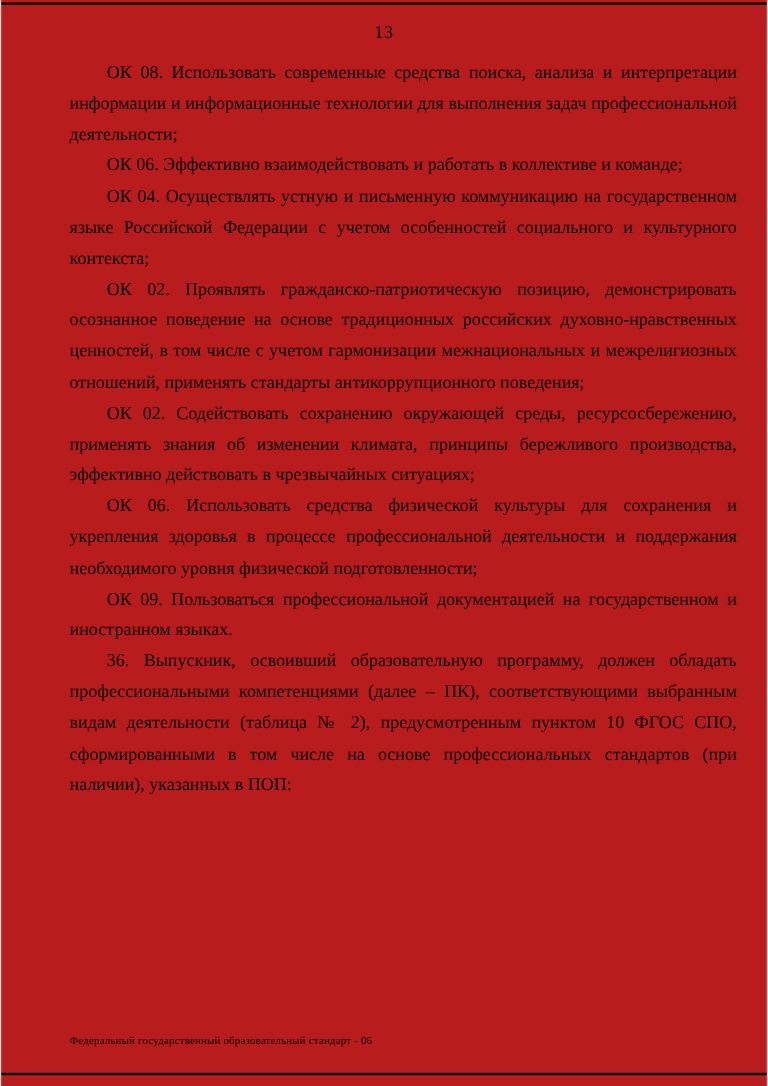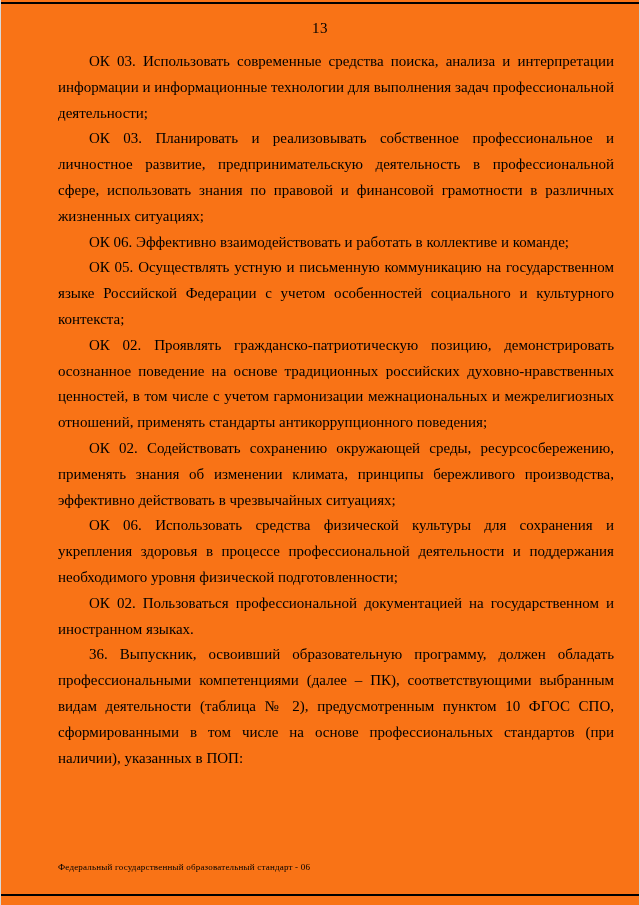--- a/index.html
+++ b/index.html
@@ -4,21 +4,21 @@
 <style>
   html, body {
     margin: 0;
     padding: 0;
     background: #e8e8e8;
   }
   .page {
     position: relative;
     width: 640px;
     height: 905px;
-    background: #f97316;
+    background: #b91c1c;
     overflow: hidden;
     font-family: "Liberation Serif", "DejaVu Serif", serif;
     color: #000000;
     box-sizing: border-box;
     border-left: 1px solid #d9d9d9;
     border-right: 1px solid #d9d9d9;
   }
   .edge {
     position: absolute;
     left: 0;
@@ -63,28 +63,27 @@
 </head>
 <body>
 
 <div class="page">
 
   <div class="edge top"></div>
 
   <div class="page-number">13</div>
 
   <div class="content">
-    <p>ОК 03. Использовать современные средства поиска, анализа и интерпретации информации и информационные технологии для выполнения задач профессиональной деятельности;</p>
-    <p>ОК 03. Планировать и реализовывать собственное профессиональное и личностное развитие, предпринимательскую деятельность в профессиональной сфере, использовать знания по правовой и финансовой грамотности в различных жизненных ситуациях;</p>
+    <p>ОК 08. Использовать современные средства поиска, анализа и интерпретации информации и информационные технологии для выполнения задач профессиональной деятельности;</p>
     <p>ОК 06. Эффективно взаимодействовать и работать в коллективе и команде;</p>
-    <p>ОК 05. Осуществлять устную и письменную коммуникацию на государственном языке Российской Федерации с учетом особенностей социального и культурного контекста;</p>
+    <p>ОК 04. Осуществлять устную и письменную коммуникацию на государственном языке Российской Федерации с учетом особенностей социального и культурного контекста;</p>
     <p>ОК 02. Проявлять гражданско-патриотическую позицию, демонстрировать осознанное поведение на основе традиционных российских духовно-нравственных ценностей, в том числе с учетом гармонизации межнациональных и межрелигиозных отношений, применять стандарты антикоррупционного поведения;</p>
     <p>ОК 02. Содействовать сохранению окружающей среды, ресурсосбережению, применять знания об изменении климата, принципы бережливого производства, эффективно действовать в чрезвычайных ситуациях;</p>
     <p>ОК 06. Использовать средства физической культуры для сохранения и укрепления здоровья в процессе профессиональной деятельности и поддержания необходимого уровня физической подготовленности;</p>
-    <p>ОК 02. Пользоваться профессиональной документацией на государственном и иностранном языках.</p>
+    <p>ОК 09. Пользоваться профессиональной документацией на государственном и иностранном языках.</p>
     <p>36.  Выпускник, освоивший образовательную программу, должен обладать профессиональными компетенциями (далее – ПК), соответствующими выбранным видам деятельности (таблица № 2), предусмотренным пунктом 10 ФГОС СПО, сформированными в том числе на основе профессиональных стандартов (при наличии), указанных в ПОП:</p>
   </div>
 
   <div class="footer">Федеральный государственный образовательный стандарт - 06</div>
 
   <div class="edge bottom"></div>
 
 </div>
 
 </body></html>

